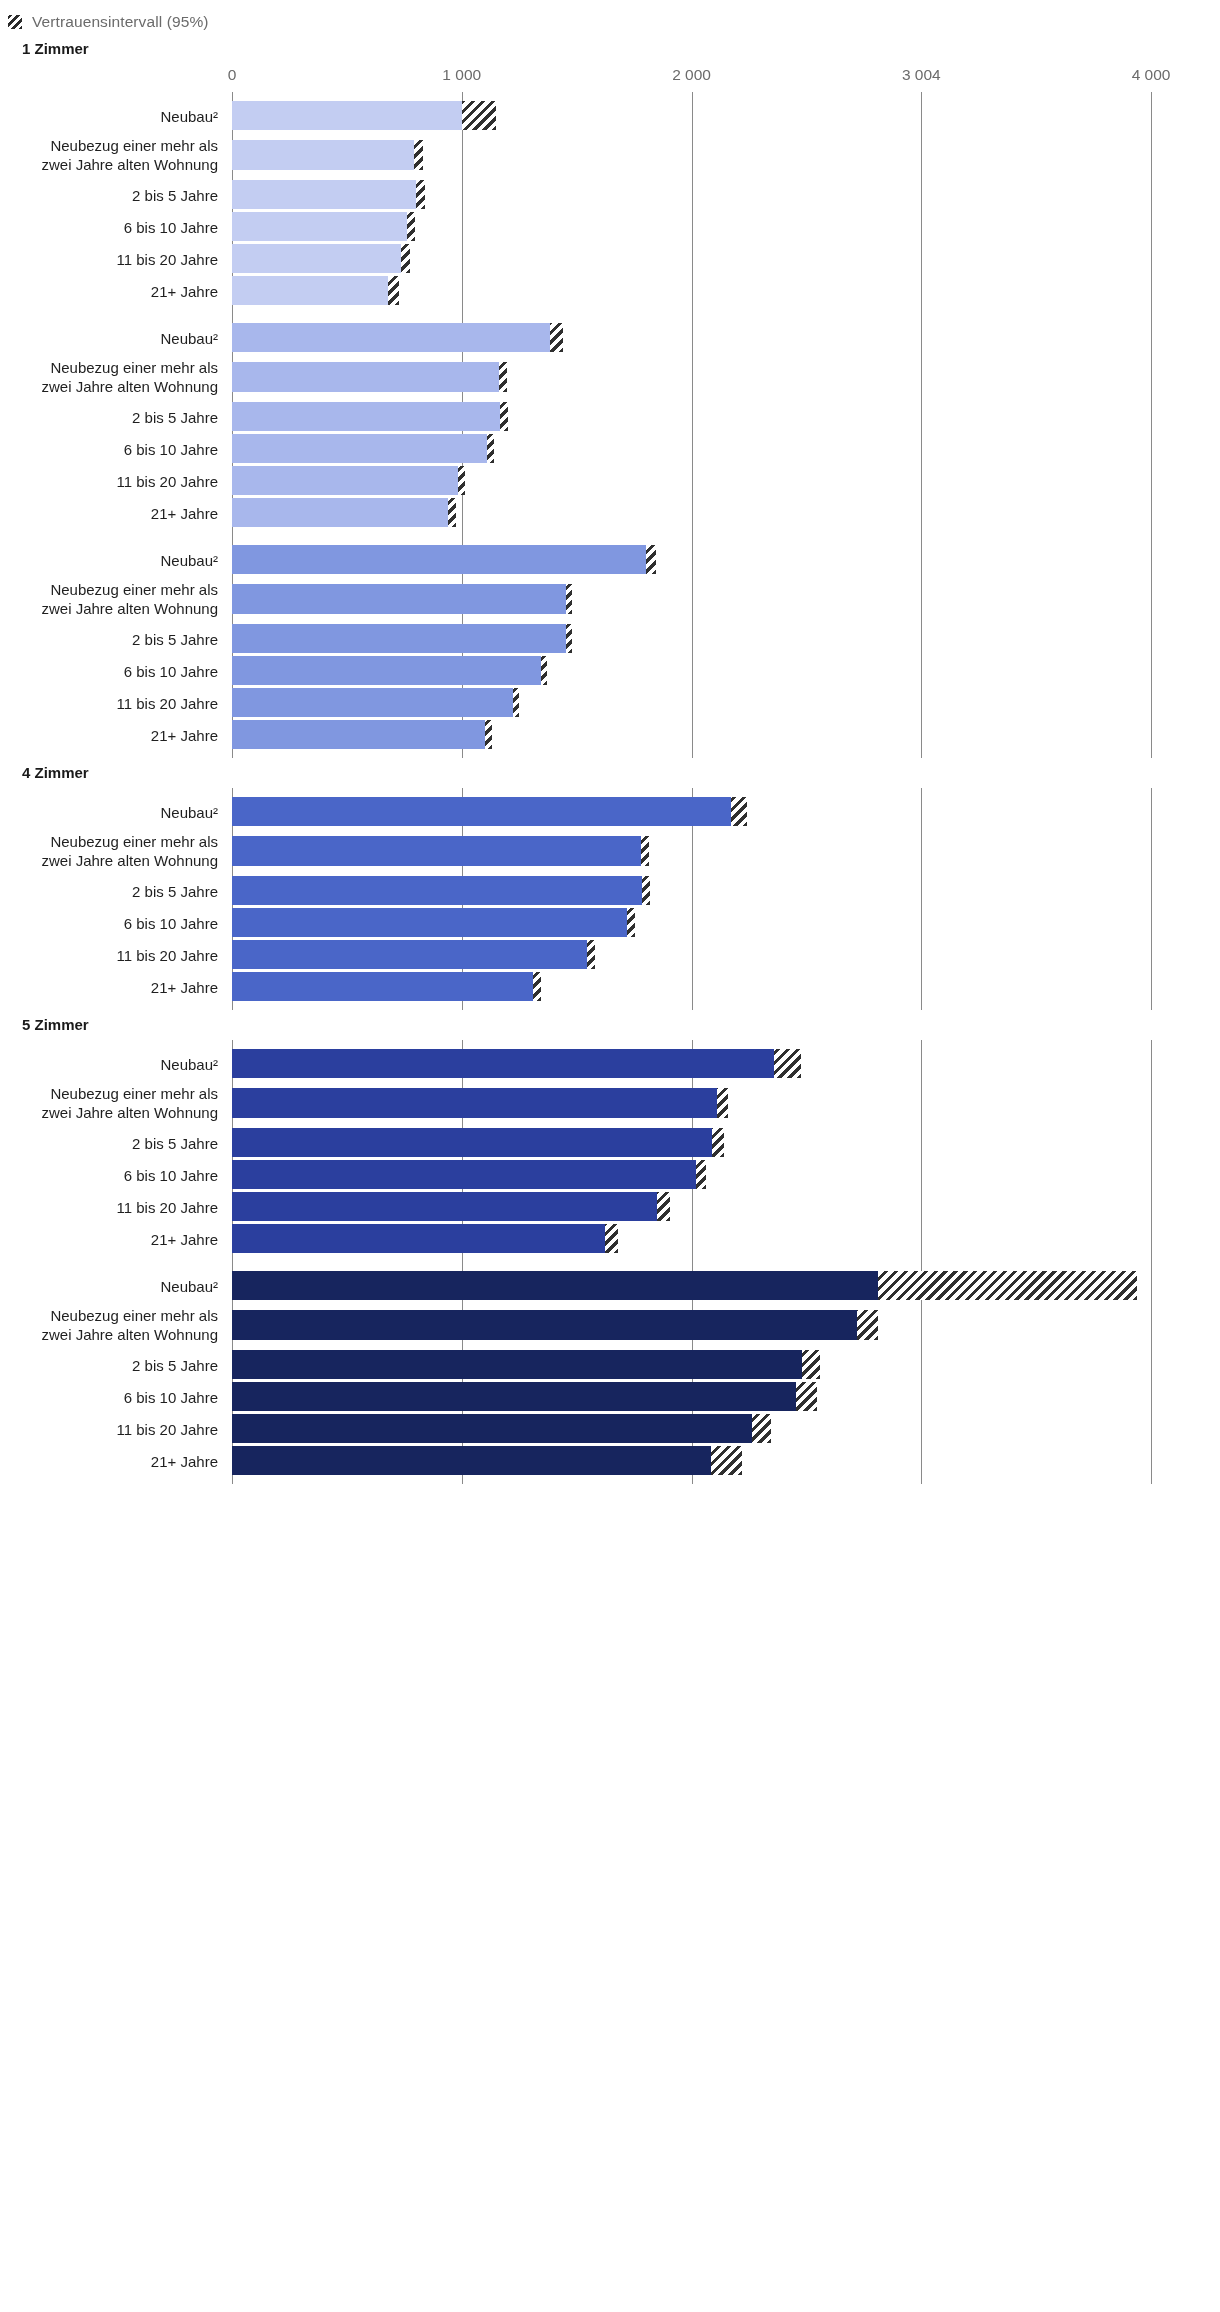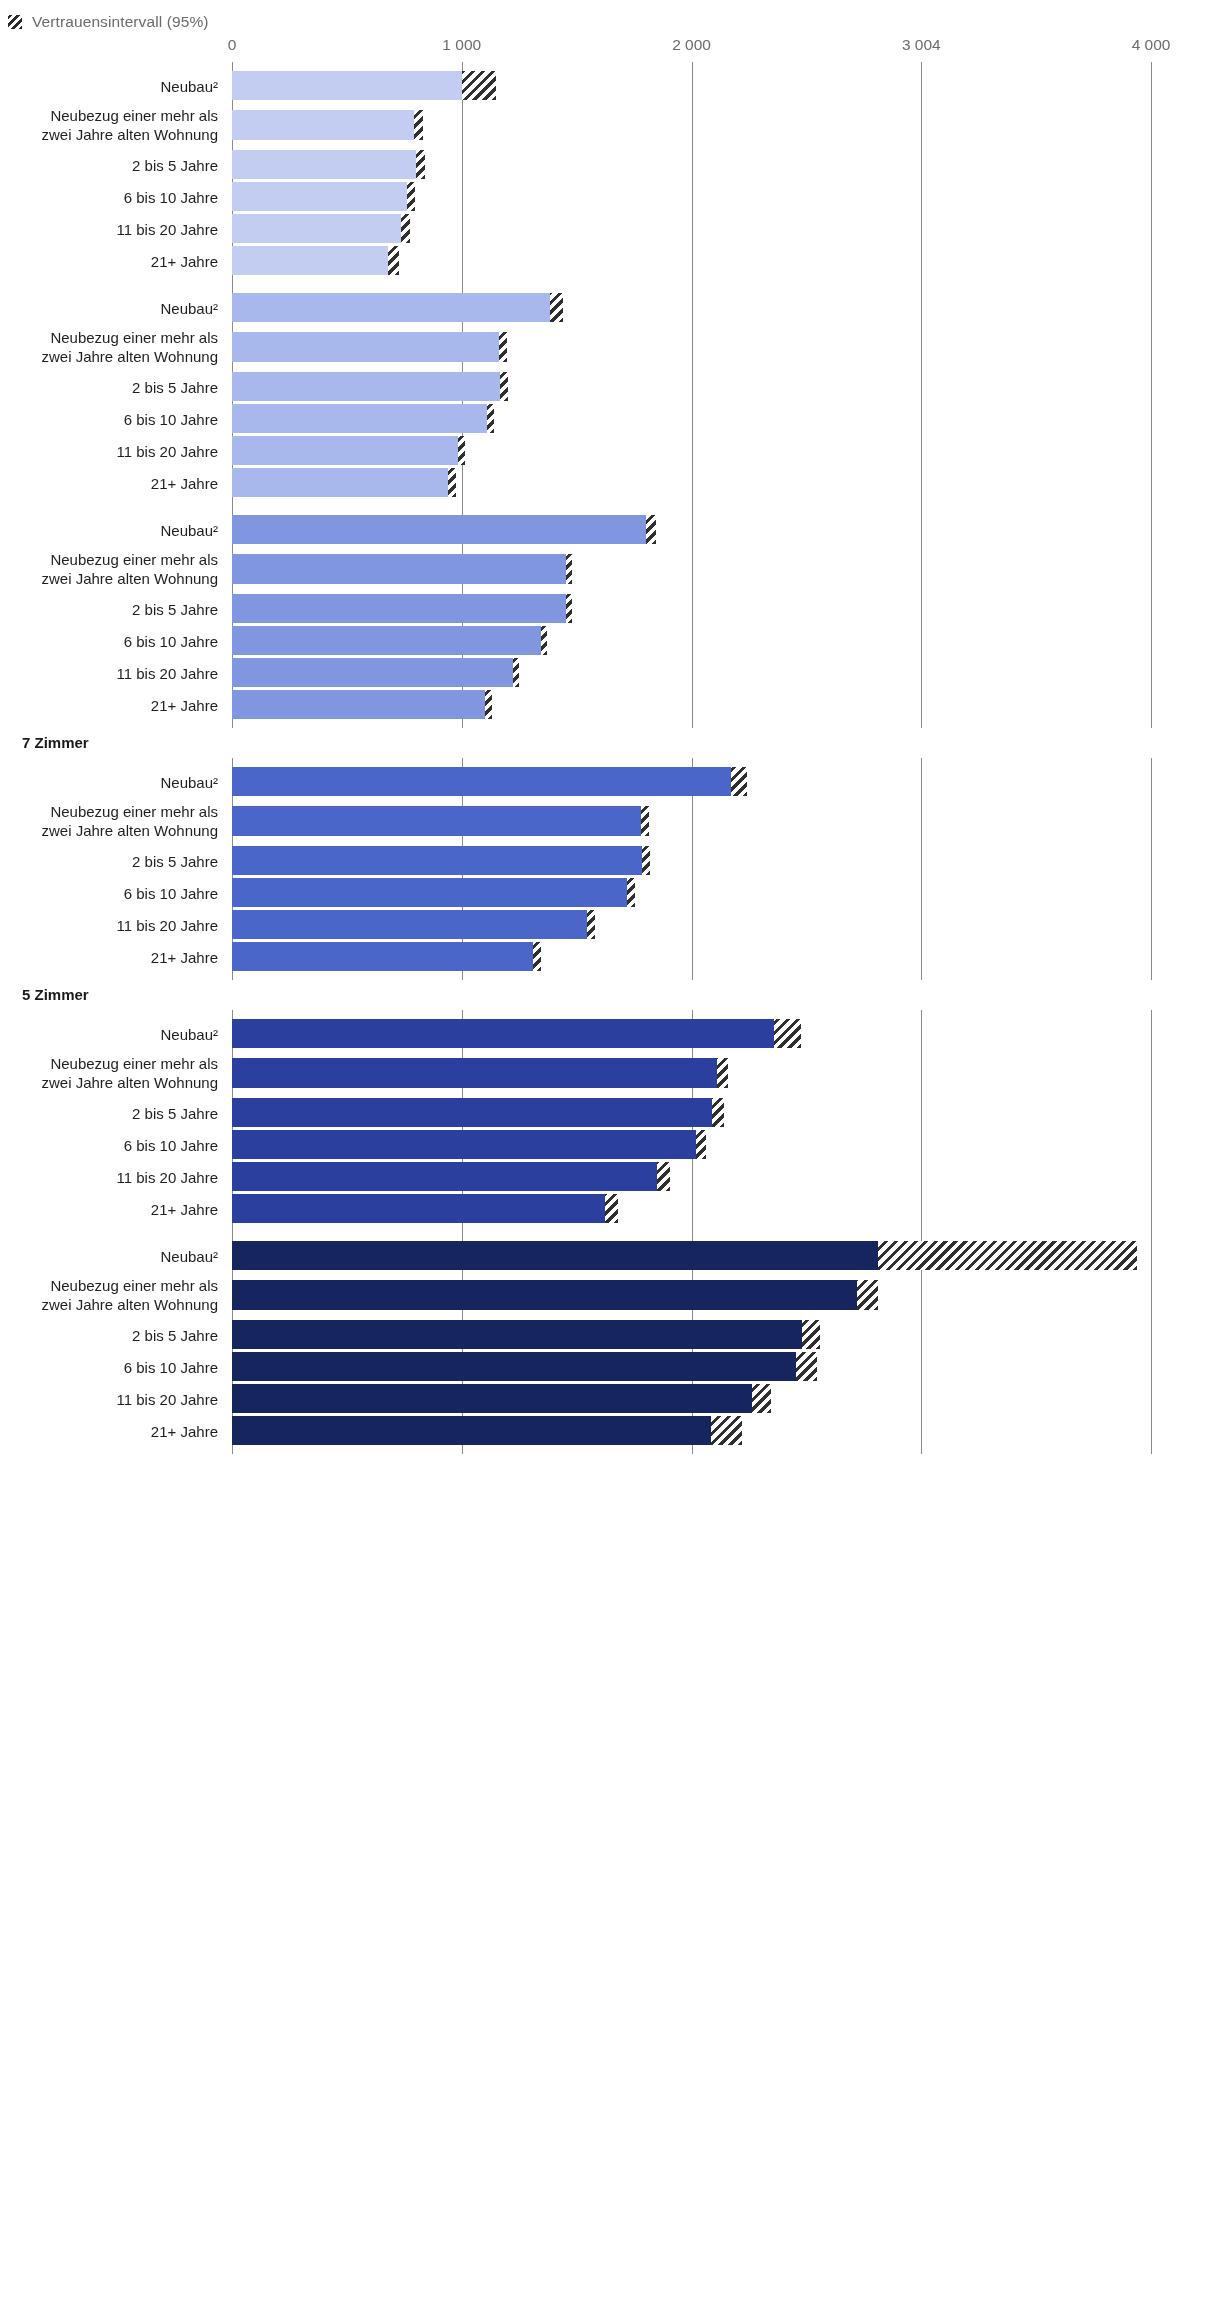--- a/index.html
+++ b/index.html
@@ -139,20 +139,21 @@
 </head>
 <body>
 
 <div class="legend">
   <span class="legend-swatch"></span>
   <span class="legend-label">Vertrauensintervall (95%)</span>
 </div>
 
 <div class="chart" id="chart-root">
     <div class="panel">
+      <div class="panel-title">1 Zimmer</div>
       <div class="axis-row">
         <span class="axis-tick-label" style="left: 0px;">0</span>
         <span class="axis-tick-label" style="left: 229.767px;">1 000</span>
         <span class="axis-tick-label" style="left: 459.535px;">2 000</span>
         <span class="axis-tick-label" style="left: 689.302px;">3 004</span>
         <span class="axis-tick-label" style="left: 919.07px;">4 000</span>
       </div>
       <div class="plot">
         <div class="gridlines">
           <div class="gridline" style="left: 0px;"></div>
@@ -329,21 +330,21 @@
           <div class="bar-label">21+ Jahre</div>
           <div class="bar-wrap">
             <div class="bar-main" style="width: 252.744px; background: rgb(128, 151, 224);"></div>
             <div class="bar-ci" style="width: 6.89302px;"></div>
           </div>
         </div>
         <div style="height: 9px;"></div>
       </div>
     </div>
     <div class="panel">
-      <div class="panel-title">7 Zimmer</div>
+      <div class="panel-title">4 Zimmer</div>
       <div class="plot">
         <div class="gridlines">
           <div class="gridline" style="left: 0px;"></div>
           <div class="gridline" style="left: 229.767px;"></div>
           <div class="gridline" style="left: 459.535px;"></div>
           <div class="gridline" style="left: 689.302px;"></div>
           <div class="gridline" style="left: 919.07px;"></div>
         </div>
         <div style="height: 9px;"></div>
         <div class="bar-row">

